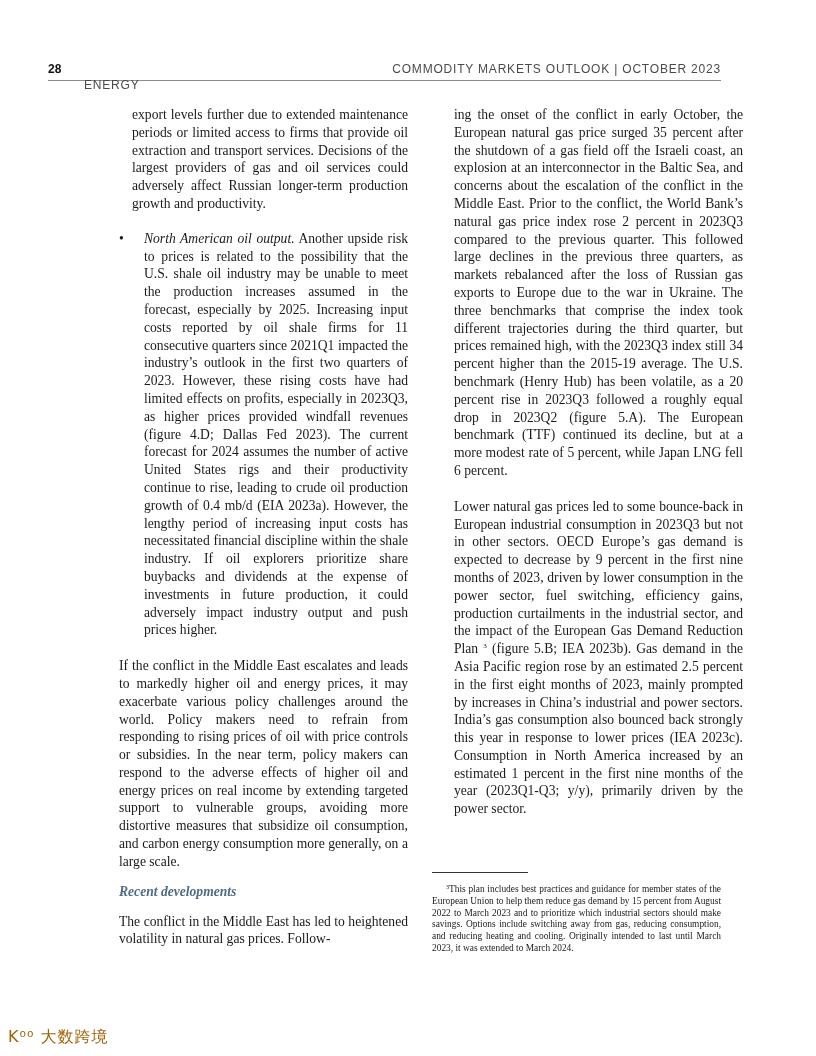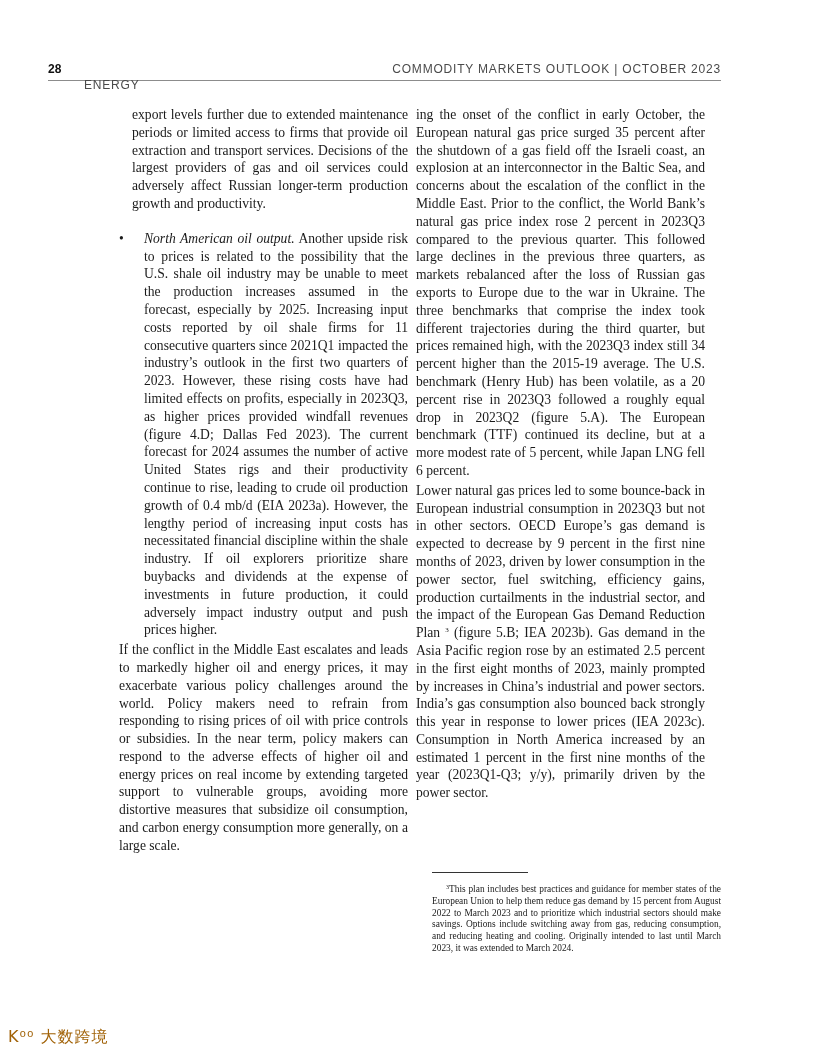--- a/index.html
+++ b/index.html
@@ -51,21 +51,21 @@
     font-size: 13.6px;
     line-height: 17.8px;
     text-align: justify;
   }
   .col-left {
     left: 119px;
     top: 106px;
     width: 289px;
   }
   .col-right {
-    left: 416px;
+    left: 454px;
     top: 106px;
     width: 289px;
   }
   p {
     margin: 0;
   }
   .indent-block {
     margin-left: 13px;
   }
   .bullet-item {
@@ -74,21 +74,21 @@
     margin-top: 17px;
   }
   .bullet-item .bullet {
     position: absolute;
     left: -25px;
     top: 0;
   }
   .bullet-item em {
   }
   .para-gap {
-    margin-top: 2px;
+    margin-top: 18px;
   }
   .h-section {
     font-family: "Liberation Sans", "DejaVu Sans", sans-serif;
     font-size: 14px;
     color: #4f6c87;
     margin-top: 19px;
     line-height: 18px;
   }
   .h-sub {
     font-style: italic;
@@ -151,20 +151,22 @@
 <div class="col col-left">
   <p class="indent-block">export levels further due to extended maintenance periods or limited access to firms that provide oil extraction and transport services. Decisions of the largest providers of gas and oil services could adversely affect Russian longer-term production growth and productivity.</p>
 
   <div class="bullet-item">
     <span class="bullet">•</span>
     <p><em>North American oil output.</em><span> Another upside risk to prices is related to the possibility that the U.S. shale oil industry may be unable to meet the production increases assumed in the forecast, especially by 2025. Increasing input costs reported by oil shale firms for 11 consecutive quarters since 2021Q1 impacted the industry’s outlook in the first two quarters of 2023. However, these rising costs have had limited effects on profits, especially in 2023Q3, as higher prices provided windfall revenues (figure 4.D; Dallas Fed 2023). The current forecast for 2024 assumes the number of active United States rigs and their productivity continue to rise, leading to crude oil production growth of 0.4 mb/d (EIA 2023a). However, the lengthy period of increasing input costs has necessitated financial discipline within the shale industry. If oil explorers prioritize share buybacks and dividends at the expense of investments in future production, it could adversely impact industry output and push prices higher.</span></p>
   </div>
 
   <p class="para-gap">If the conflict in the Middle East escalates and leads to markedly higher oil and energy prices, it may exacerbate various policy challenges around the world. Policy makers need to refrain from responding to rising prices of oil with price controls or subsidies. In the near term, policy makers can respond to the adverse effects of higher oil and energy prices on real income by extending targeted support to vulnerable groups, avoiding more distortive measures that subsidize oil consumption, and carbon energy consumption more generally, on a large scale.</p>
 
+  <div class="h-sub">Recent developments</div>
+  <p>The conflict in the Middle East has led to heightened volatility in natural gas prices. Follow-</p>
 </div>
 
 <div class="col col-right">
   <p>ing the onset of the conflict in early October, the European natural gas price surged 35 percent after the shutdown of a gas field off the Israeli coast, an explosion at an interconnector in the Baltic Sea, and concerns about the escalation of the conflict in the Middle East. Prior to the conflict, the World Bank’s natural gas price index rose 2 percent in 2023Q3 compared to the previous quarter. This followed large declines in the previous three quarters, as markets rebalanced after the loss of Russian gas exports to Europe due to the war in Ukraine. The three benchmarks that comprise the index took different trajectories during the third quarter, but prices remained high, with the 2023Q3 index still 34 percent higher than the 2015-19 average. The U.S. benchmark (Henry Hub) has been volatile, as a 20 percent rise in 2023Q3 followed a roughly equal drop in 2023Q2 (figure 5.A). The European benchmark (TTF) continued its decline, but at a more modest rate of 5 percent, while Japan LNG fell 6 percent.</p>
   <p class="para-gap"><span>Lower natural gas prices led to some bounce-back in European industrial consumption in 2023Q3 but not in other sectors. OECD Europe’s gas demand is expected to decrease by 9 percent in the first nine months of 2023, driven by lower consumption in the power sector, fuel switching, efficiency gains, production curtailments in the industrial sector, and the impact of the European Gas Demand Reduction Plan</span> <sup class="fnref">3</sup><span> (figure 5.B; IEA 2023b). Gas demand in the Asia Pacific region rose by an estimated 2.5 percent in the first eight months of 2023, mainly prompted by increases in China’s industrial and power sectors. India’s gas consumption also bounced back strongly this year in response to lower prices (IEA 2023c). Consumption in North America increased by an estimated 1 percent in the first nine months of the year (2023Q1-Q3; y/y), primarily driven by the power sector.</span></p>
 </div>
 
 <div class="footnote-rule"></div>
 <p class="footnote"><sup>3</sup><span>This plan includes best practices and guidance for member states of the European Union to help them reduce gas demand by 15 percent from August 2022 to March 2023 and to prioritize which industrial sectors should make savings. Options include switching away from gas, reducing consumption, and reducing heating and cooling. Originally intended to last until March 2023, it was extended to March 2024.</span></p>
 

